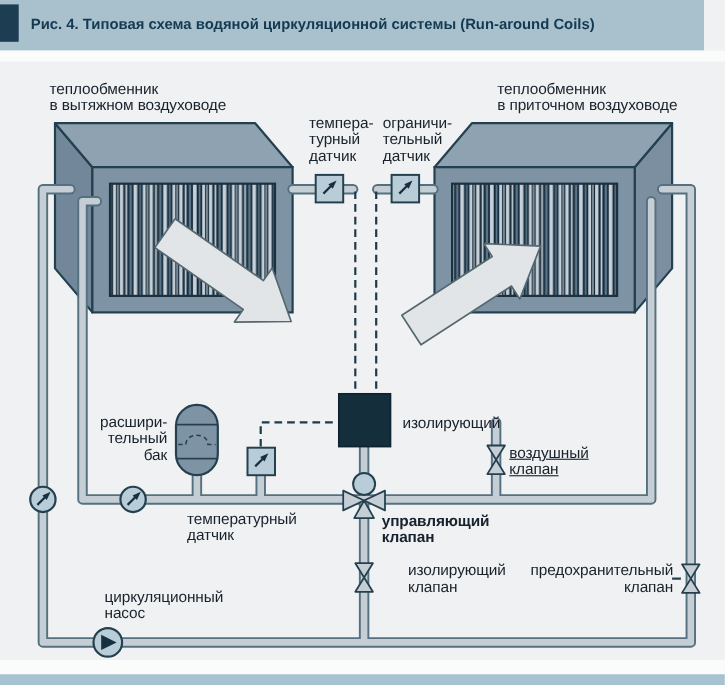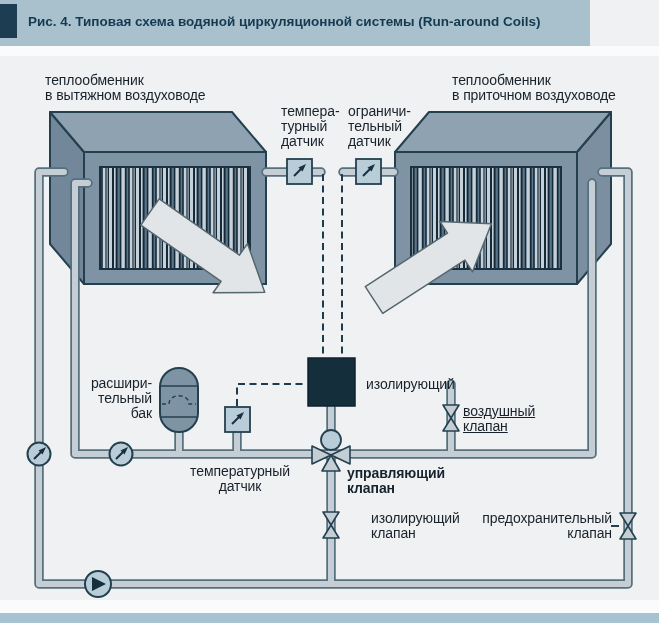--- a/index.html
+++ b/index.html
@@ -1,27 +1,27 @@
 <!DOCTYPE html>
 <html><head>
 <meta charset="utf-8">
 <style>
   html,body{margin:0;padding:0;background:#ffffff;}
   .frame{position:relative;width:659px;height:623px;overflow:hidden;background:#f0f1f2;
          font-family:"Liberation Sans",sans-serif;}
-  .topbar{position:absolute;left:0;top:0;width:590px;height:46px;background:#a9c0cd;}
+  .topbar{position:absolute;left:0;top:0;width:640px;height:46px;background:#a9c0cd;}
   .corner-block{position:absolute;left:0;top:4px;width:17px;height:34px;background:#1d3e52;}
   .title{position:absolute;left:28px;top:14px;font-size:13.5px;font-weight:bold;color:#143a52;white-space:nowrap;}
   .strip-top{position:absolute;left:0;top:46px;width:659px;height:10px;background:#fafbfb;}
   .strip-bottom{position:absolute;left:0;top:600px;width:659px;height:13px;background:#fafbfb;}
   .bottombar{position:absolute;left:0;top:613px;width:659px;height:10px;background:#a7c2d1;}
   svg.diagram{position:absolute;left:0;top:0;}
   .lbl{position:absolute;font-size:14px;line-height:15px;color:#18222c;white-space:pre-line;letter-spacing:-0.1px;}
   .lbl.r{text-align:right;}
-  .lbl.c{text-align:center;}
+  .lbl.c{text-align:left;}
 </style>
 </head>
 <body>
 
 <div class="frame">
 
   <div class="topbar">
     <div class="corner-block"></div>
     <div class="title">Рис. 4. Типовая схема водяной циркуляционной системы (Run-around Coils)</div>
   </div>
@@ -175,14 +175,16 @@
 тельный
 бак</div>
   <div class="lbl c" style="left:170px;top:464px;width:140px;">температурный
 датчик</div>
   <div class="lbl" style="left:347px;top:466px;font-weight:bold;">управляющий
 клапан</div>
   <div class="lbl" style="left:347px;top:511px;margin-left:24px;">изолирующий
 клапан</div>
   <div class="lbl r" style="right:47px;top:511px;">предохранительный
 клапан</div>
+  <div class="lbl" style="left:95px;top:535px;">циркуляционный
+насос</div>
 
 </div>
 
 </body></html>

